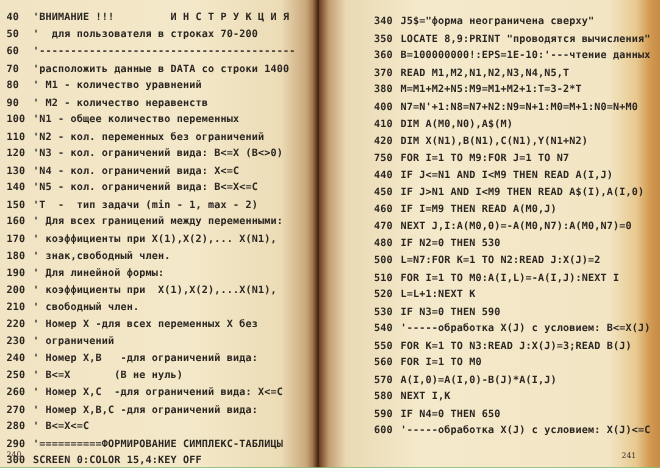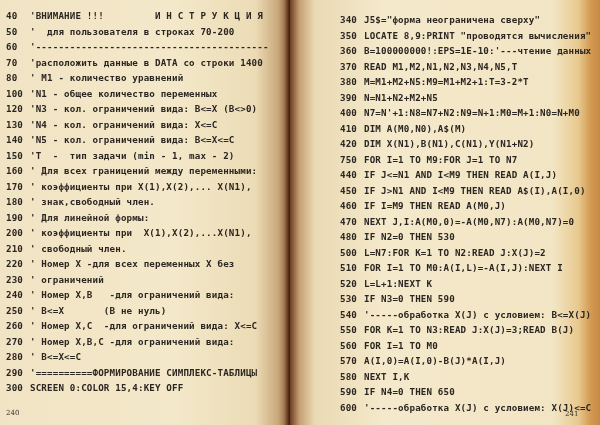--- a/index.html
+++ b/index.html
@@ -89,21 +89,23 @@
 <body>
 
 <div class="spread">
   <div class="page page-left">
     <ol class="listing listing-left" id="listing-left">
         <li><span class="lineno">40</span><span>'ВНИМАНИЕ !!!         И Н С Т Р У К Ц И Я</span></li>
         <li><span class="lineno">50</span><span>'  для пользователя в строках 70-200</span></li>
         <li><span class="lineno">60</span><span>'-----------------------------------------</span></li>
         <li><span class="lineno">70</span><span>'расположить данные в DATA со строки 1400</span></li>
         <li><span class="lineno">80</span><span>' M1 - количество уравнений</span></li>
+        <li><span class="lineno">90</span><span>' M2 - количество неравенств</span></li>
         <li><span class="lineno">100</span><span>'N1 - общее количество переменных</span></li>
+        <li><span class="lineno">110</span><span>'N2 - кол. переменных без ограничений</span></li>
         <li><span class="lineno">120</span><span>'N3 - кол. ограничений вида: B&lt;=X (B&lt;&gt;0)</span></li>
         <li><span class="lineno">130</span><span>'N4 - кол. ограничений вида: X&lt;=C</span></li>
         <li><span class="lineno">140</span><span>'N5 - кол. ограничений вида: B&lt;=X&lt;=C</span></li>
         <li><span class="lineno">150</span><span>'T  -  тип задачи (min - 1, max - 2)</span></li>
         <li><span class="lineno">160</span><span>' Для всех границений между переменными:</span></li>
         <li><span class="lineno">170</span><span>' коэффициенты при X(1),X(2),... X(N1),</span></li>
         <li><span class="lineno">180</span><span>' знак,свободный член.</span></li>
         <li><span class="lineno">190</span><span>' Для линейной формы:</span></li>
         <li><span class="lineno">200</span><span>' коэффициенты при  X(1),X(2),...X(N1),</span></li>
         <li><span class="lineno">210</span><span>' свободный член.</span></li>
@@ -122,21 +124,20 @@
   <div class="spine"></div>
   <div class="page page-right">
     <div class="page-number page-number-right" style="left:275px;">241</div>
   </div>
   <ol class="listing listing-right" id="listing-right">
       <li><span class="lineno">340</span><span>J5$="форма неограничена сверху"</span></li>
       <li><span class="lineno">350</span><span>LOCATE 8,9:PRINT "проводятся вычисления"</span></li>
       <li><span class="lineno">360</span><span>B=100000000!:EPS=1E-10:'---чтение данных</span></li>
       <li><span class="lineno">370</span><span>READ M1,M2,N1,N2,N3,N4,N5,T</span></li>
       <li><span class="lineno">380</span><span>M=M1+M2+N5:M9=M1+M2+1:T=3-2*T</span></li>
-      <li><span class="lineno">390</span><span>N=N1+N2+M2+N5</span></li>
       <li><span class="lineno">400</span><span>N7=N'+1:N8=N7+N2:N9=N+1:M0=M+1:N0=N+M0</span></li>
       <li><span class="lineno">410</span><span>DIM A(M0,N0),A$(M)</span></li>
       <li><span class="lineno">420</span><span>DIM X(N1),B(N1),C(N1),Y(N1+N2)</span></li>
       <li><span class="lineno">750</span><span>FOR I=1 TO M9:FOR J=1 TO N7</span></li>
       <li><span class="lineno">440</span><span>IF J&lt;=N1 AND I&lt;M9 THEN READ A(I,J)</span></li>
       <li><span class="lineno">450</span><span>IF J&gt;N1 AND I&lt;M9 THEN READ A$(I),A(I,0)</span></li>
       <li><span class="lineno">460</span><span>IF I=M9 THEN READ A(M0,J)</span></li>
       <li><span class="lineno">470</span><span>NEXT J,I:A(M0,0)=-A(M0,N7):A(M0,N7)=0</span></li>
       <li><span class="lineno">480</span><span>IF N2=0 THEN 530</span></li>
       <li><span class="lineno">500</span><span>L=N7:FOR K=1 TO N2:READ J:X(J)=2</span></li>

